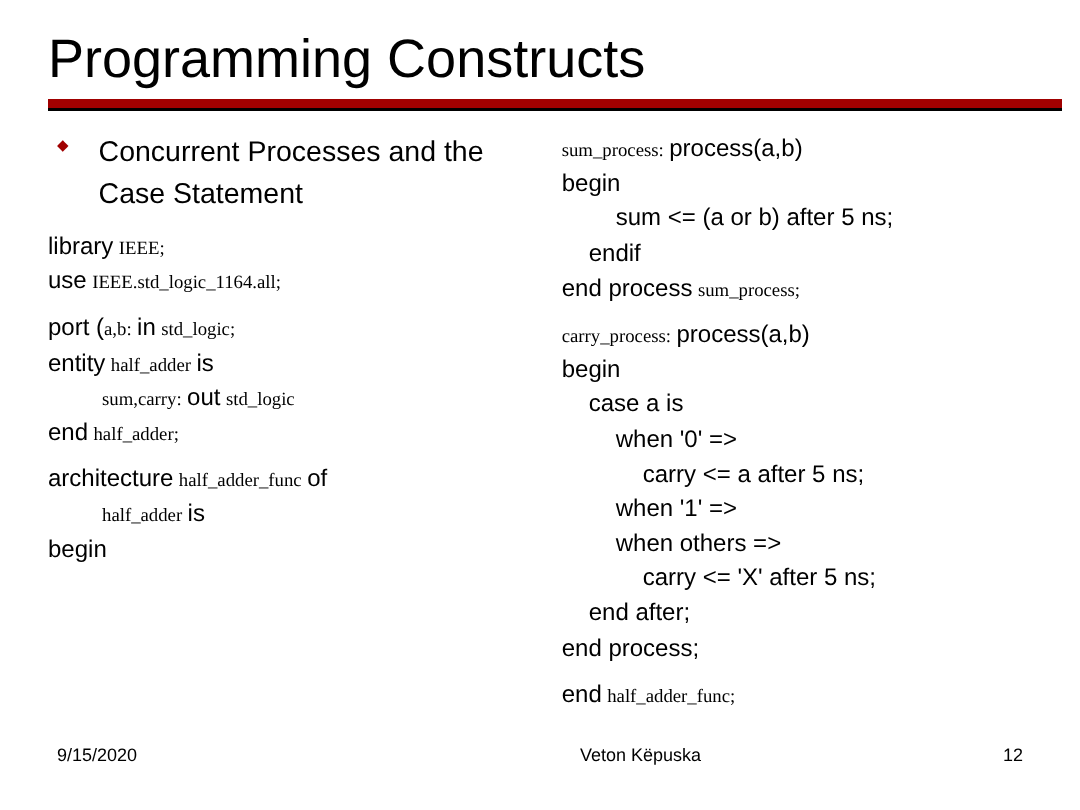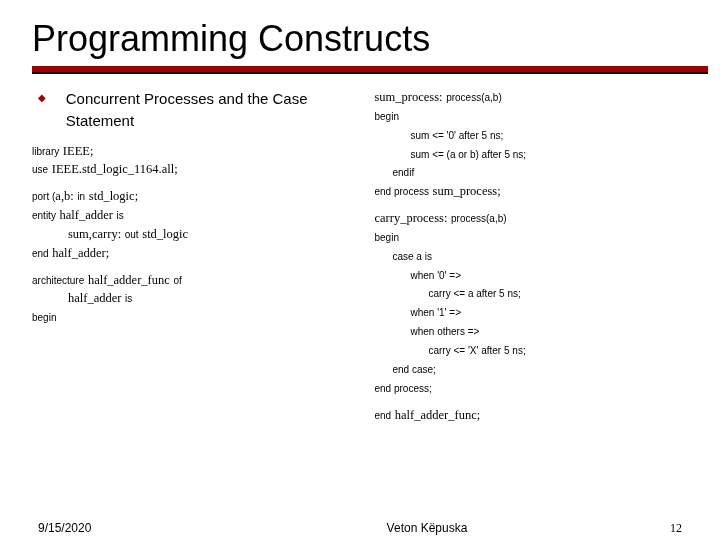--- a/index.html
+++ b/index.html
@@ -49,44 +49,44 @@
     margin-bottom: 10px;
   }
   .bullet {
     color: #a00000;
     font-size: 10px;
     margin-right: 20px;
     margin-left: 6px;
     margin-top: 3px;
   }
   .subtitle {
-    font-size: 15px;
+    font-size: 19px;
   }
   .code {
     font-family: Liberation Serif, serif;
     font-size: 12.5px;
   }
-  .kw { font-family: "Trebuchet MS", Arial, sans-serif; font-size: 10px; text-align: right; }
+  .kw { font-family: "Trebuchet MS", Arial, sans-serif; font-size: 16px; text-align: right; }
   .block { margin-bottom: 8px; }
   .ind1 { padding-left: 18px; }
   .ind2 { padding-left: 36px; }
   .ind3 { padding-left: 54px; }
   .footer {
     position: absolute;
-    bottom: 4px;
+    bottom: 30px;
     left: 0;
     width: 100%;
     display: flex;
     font-size: 12px;
     padding: 0 38px;
     box-sizing: border-box;
   }
   .footer .fl { flex:1; text-align:left; }
   .footer .fc { flex:1; text-align:right; }
-  .footer .fr { flex:1; text-align:right;font-family:Liberation Serif, serif; }
+  .footer .fr { flex:1; text-align:right; }
 </style>
 </head>
 <body>
 
 <div class="slide">
   <h1 class="title">Programming Constructs</h1>
   <div class="rule"></div>
 
   <div class="content">
     <div class="col col-left">
@@ -147,42 +147,41 @@
     </div>
 
     <div class="col col-right">
 
       <div class="block">
         <div>
           <span class="code">sum_process:</span>
           <span class="kw">process(a,b)</span>
         </div>
         <div><span class="kw">begin</span></div>
-        <div class="ind2"><span class="kw">sum &lt;= '0' after 5 ns;</span></div>
         <div class="ind2"><span class="kw">sum &lt;= (a or b) after 5 ns;</span></div>
         <div class="ind1"><span class="kw">endif</span></div>
         <div>
           <span class="kw">end process</span>
           <span class="code">sum_process;</span>
         </div>
       </div>
 
       <div class="block">
         <div>
           <span class="code">carry_process:</span>
           <span class="kw">process(a,b)</span>
         </div>
         <div><span class="kw">begin</span></div>
         <div class="ind1"><span class="kw">case a is</span></div>
         <div class="ind2"><span class="kw">when '0' =&gt;</span></div>
         <div class="ind3"><span class="kw">carry &lt;= a after 5 ns;</span></div>
         <div class="ind2"><span class="kw">when '1' =&gt;</span></div>
         <div class="ind2"><span class="kw">when others  =&gt;</span></div>
         <div class="ind3"><span class="kw">carry &lt;= 'X' after 5 ns;</span></div>
-        <div class="ind1"><span class="kw">end case;</span></div>
+        <div class="ind1"><span class="kw">end after;</span></div>
         <div><span class="kw">end process;</span></div>
       </div>
 
       <div class="block">
         <span class="kw">end</span>
         <span class="code">half_adder_func;</span>
       </div>
 
     </div>
   </div>

